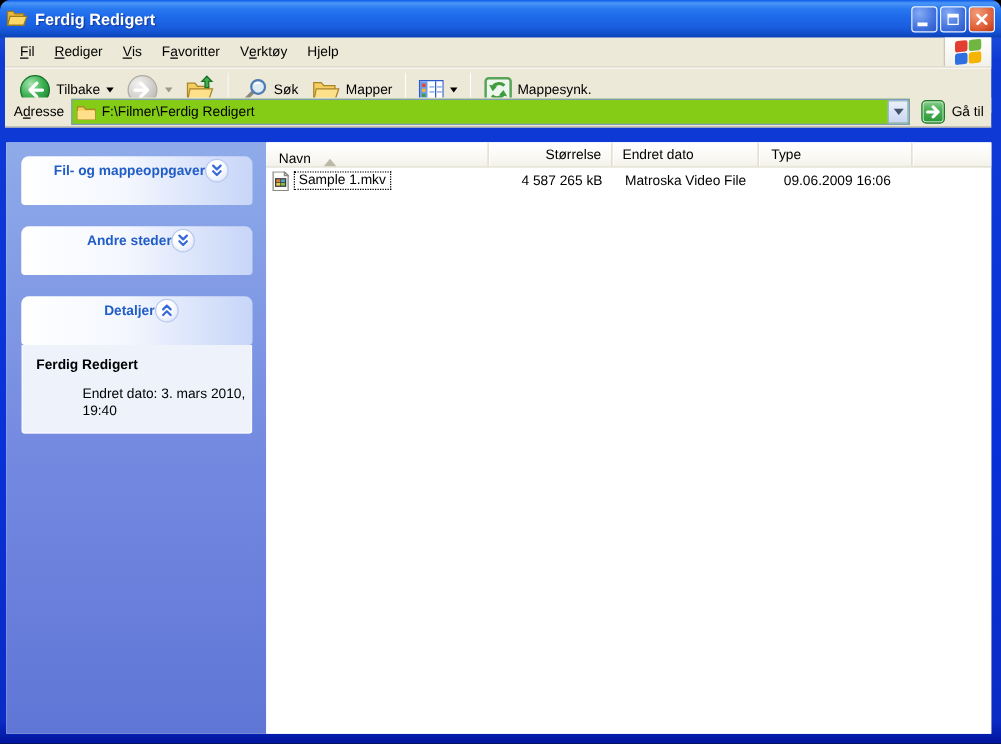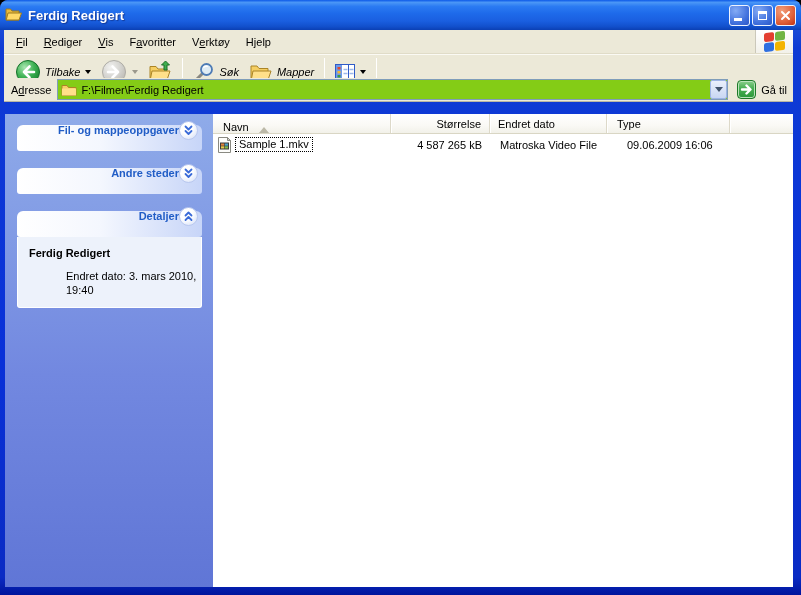--- a/index.html
+++ b/index.html
@@ -33,21 +33,21 @@
   .menu-item{display:flex;align-items:center;padding:0 8px;cursor:default;}
   .win-logo-panel{margin-left:auto;width:38px;background:linear-gradient(180deg,#ffffff,#f2f1ea);border-left:1px solid #cbc8ba;display:flex;align-items:center;justify-content:center;}
   .flag{display:grid;grid-template-columns:10px 10px;grid-template-rows:9px 9px;gap:1px;transform:skewY(-6deg);}
   .flag span{border-radius:2px;display:block;}
   
   .toolbar{
     position:absolute;top:54px;left:4px;right:8px;height:36px;
     background:#ece9d8;display:flex;align-items:center;padding-left:7px;gap:2px;
     border-top:1px solid #fbfaf4;border-bottom:1px solid #e2dfcd;
   }
-  .tool-btn{display:flex;align-items:center;gap:4px;padding:2px 4px;border-radius:3px;font-style:italic;}
+  .tool-btn{display:flex;align-items:center;gap:4px;padding:2px 4px;border-radius:3px;}
   .tool-label{white-space:nowrap;}
   .caret{width:0;height:0;border-left:3px solid transparent;border-right:3px solid transparent;border-top:4px solid #000;margin-left:1px;}
   .caret.disabled{border-top-color:#9b988c;}
   .tb-sep{width:1px;height:28px;background:#cfccba;border-right:1px solid #fff;margin:0 4px;}
   
   .addressbar{
     position:absolute;top:78px;left:4px;right:8px;height:24px;
     background:#ece9d8;display:flex;align-items:center;padding:0 3px 0 7px;gap:6px;
     border-bottom:1px solid #b9b5a4;
   }
@@ -56,23 +56,23 @@
   .combo-chevron{width:0;height:0;border-left:4px solid transparent;border-right:4px solid transparent;border-top:5px solid #41536b;}
   .go-area{display:flex;align-items:center;gap:5px;padding:0 3px;}
   .go-icon{width:19px;height:19px;border-radius:4px;border:1px solid #1e7a2a;
     background:linear-gradient(180deg,#8ccf8d 0%,#4cb157 40%,#2b9839 100%);
     box-shadow:inset 0 0 0 1px #b9e3ba;display:flex;align-items:center;justify-content:center;}
   
   .content{position:absolute;top:114px;left:5px;right:8px;bottom:8px;display:flex;background:#fff;}
   .sidebar{width:208px;background:linear-gradient(180deg,var(--sidebar-top,#8fabe9) 0%,#7288e0 55%,var(--sidebar-bottom,#6076d6) 100%);padding:11px 11px 0 12px;flex:none;}
   .panel{margin-bottom:17px;}
   .panel-header{
-    height:26px;border-radius:6px 6px 3px 3px;
+    height:39px;border-radius:6px 6px 3px 3px;
     background:linear-gradient(90deg,#ffffff 0%,#f4f7fe 45%,#c7d5f8 100%);
-    display:flex;align-items:center;justify-content:flex-end;
+    display:flex;align-items:center;justify-content:center;
     padding:0 4px 16px 11px;color:var(--accent-blue,#215dc6);font-weight:bold;cursor:pointer;
   }
   .chevron-btn{width:19px;height:19px;border-radius:50%;border:1px solid #b9c8ef;
     background:radial-gradient(circle at 35% 30%,#ffffff 40%,#e7edfb 70%,#ccd9f6);
     display:flex;align-items:center;justify-content:center;}
   .panel-body{background:var(--panel-body,#edf2fb);border:1px solid #fff;border-top:none;border-radius:0 0 3px 3px;padding:9px 10px 10px 11px;line-height:14px;}
   .detail-name{font-weight:bold;}
   .detail-modified{margin-top:9px;width:150px;margin-left:37px;}
   
   .filelist{flex:1;background:#fff;display:flex;flex-direction:column;}
@@ -201,20 +201,30 @@
         <rect x="2.5" y="11" width="3" height="2.5" fill="#3f9c3f"></rect>
         <line x1="13.5" y1="1" x2="13.5" y2="16" stroke="#2f5bc8" stroke-width="1"></line>
         <line x1="8.5" y1="5.5" x2="12.5" y2="5.5" stroke="#9db8ea" stroke-width="1.5"></line>
         <line x1="8.5" y1="9.5" x2="12.5" y2="9.5" stroke="#9db8ea" stroke-width="1.5"></line>
         <line x1="14.5" y1="5.5" x2="18.5" y2="5.5" stroke="#9db8ea" stroke-width="1.5"></line>
         <line x1="14.5" y1="9.5" x2="18.5" y2="9.5" stroke="#9db8ea" stroke-width="1.5"></line>
       </svg>
       <span class="caret"></span>
     </div>
     <div class="tb-sep"></div>
+    <div class="tool-btn">
+      <svg width="23" height="23" viewBox="0 0 23 23">
+        <rect x="1.5" y="1.5" width="20" height="20" rx="2.5" fill="#eef7ee" stroke="#5aa45a" stroke-width="2"></rect>
+        <path d="M16.5 7.5 A6.2 6.2 0 0 0 6.8 9.2" stroke="#3f9c3f" stroke-width="2.4" fill="none"></path>
+        <polygon points="4.2,6.8 7.2,12 10.6,8.2" fill="#3f9c3f"></polygon>
+        <path d="M6.5 15.5 A6.2 6.2 0 0 0 16.2 13.8" stroke="#3f9c3f" stroke-width="2.4" fill="none"></path>
+        <polygon points="18.8,16.2 15.8,11 12.4,14.8" fill="#3f9c3f"></polygon>
+      </svg>
+      <span class="tool-label">Mappesynk.</span>
+    </div>
   </div>
 
   <div class="addressbar">
     <span>A<u>d</u>resse</span>
     <div class="addr-combo">
       <svg width="16" height="14" viewBox="0 0 16 14">
         <path d="M1 3 L1 12.5 L15 12.5 L15 4.5 L7.5 4.5 L6 2.5 L1 2.5 Z" fill="#f7d065" stroke="#ab8426" stroke-width="1"></path>
         <path d="M1 5.5 L15 5.5 L15 12.5 L1 12.5 Z" fill="#ffe08a"></path>
       </svg>
       <span>F:\Filmer\Ferdig Redigert</span>

